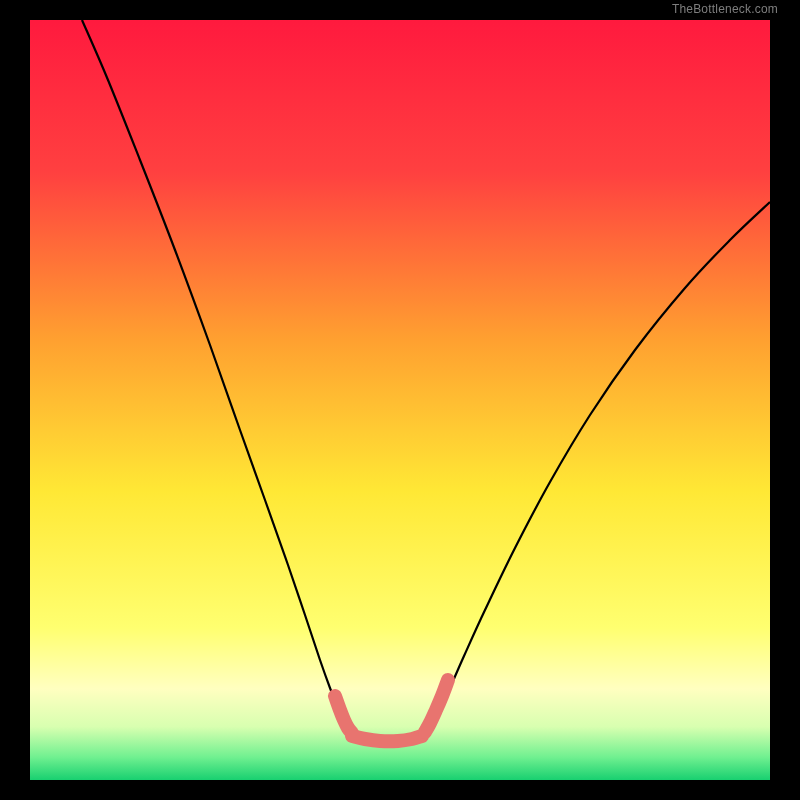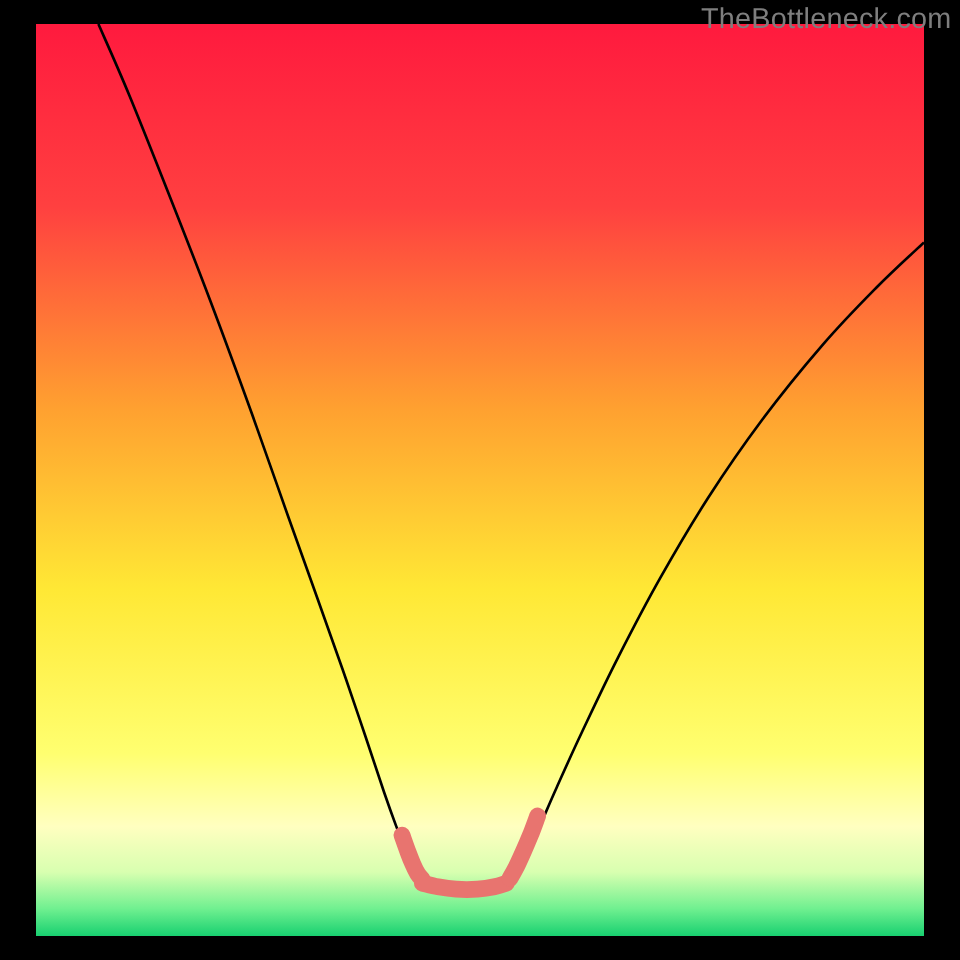--- a/index.html
+++ b/index.html
@@ -23,23 +23,23 @@
     position: absolute;
     left: 30px;
     top: 20px;
     width: 740px;
     height: 760px;
     overflow: hidden;
   }
   .watermark {
     position: absolute;
     top: 2px;
-    right: 7px;
+    right: 22px;
     color: #7e7e7e;
-    font-size: 24px;
+    font-size: 12px;
     font-weight: 500;
     letter-spacing: 0.2px;
     z-index: 10;
   }
   svg {
     display: block;
   }
 </style>
 </head>
 <body>

